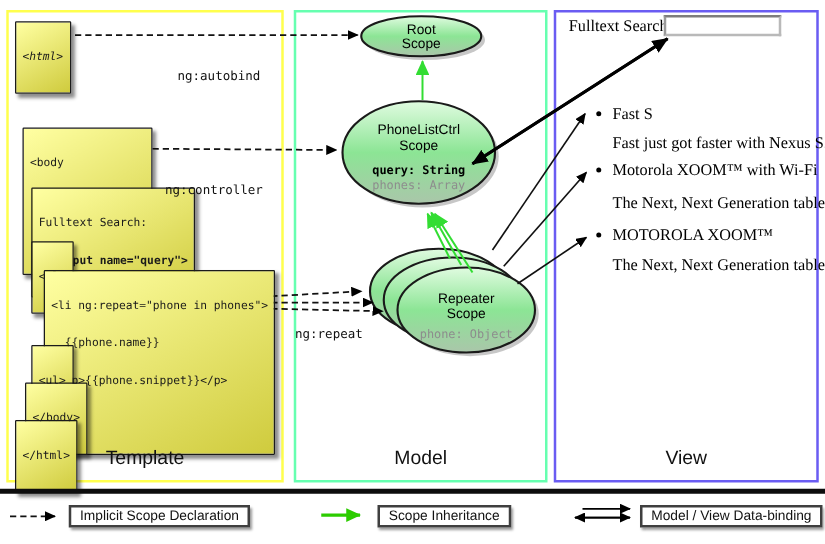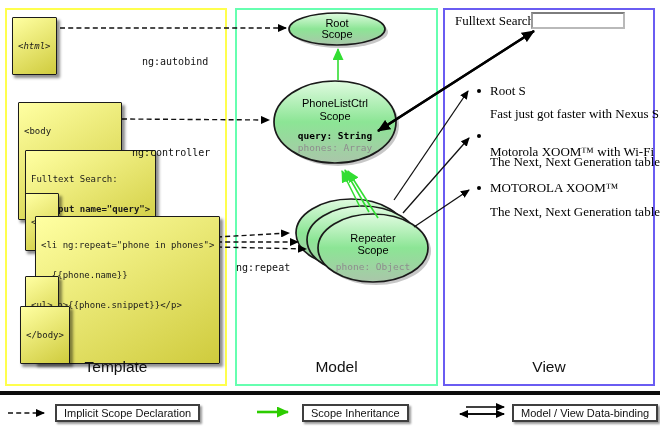--- a/index.html
+++ b/index.html
@@ -166,34 +166,37 @@
   </div>
 
   <div class="codebox" style="left:25px; top:276px;">
     <div>&lt;ul&gt;</div>
   </div>
 
   <div class="codebox" style="left:20px; top:306px;">
     <div>&lt;/body&gt;</div>
   </div>
 
+  <div class="codebox" style="left:12px; top:336px;">
+    <div>&lt;/html&gt;</div>
+  </div>
 
   <div class="ng-label" style="left:142px; top:15px;">ng:autobind</div>
   <div class="ng-label" style="left:132px; top:106px;">ng:controller</div>
   <div class="ng-label" style="left:236px; top:221px;">ng:repeat</div>
 
   <div class="serif" style="left:455px; top:13px;">Fulltext Search:</div>
   <input class="search-input" type="text" value="" style="">
 
   <span class="bullet-dot" style="left:477px; top:89px;"></span>
-  <div class="serif" style="left:490px; top:83px;">Root S</div>
+  <div class="serif" style="left:490px; top:83px;">Fast S</div>
   <div class="serif" style="left:490px; top:106px;">Fast just got faster with Nexus S.</div>
 
   <span class="bullet-dot" style="left:477px; top:134px;"></span>
-  <div class="serif" style="left:490px; top:144px;">Motorola XOOM™ with Wi-Fi</div>
+  <div class="serif" style="left:490px; top:128px;">Motorola XOOM™ with Wi-Fi</div>
   <div class="serif" style="left:490px; top:154px;">The Next, Next Generation tablet.</div>
 
   <span class="bullet-dot" style="left:477px; top:186px;"></span>
   <div class="serif" style="left:490px; top:180px;">MOTOROLA XOOM™</div>
   <div class="serif" style="left:490px; top:204px;">The Next, Next Generation tablet.</div>
 
   <div class="col-label t">Template</div>
   <div class="col-label v">View</div>
   <div class="col-label m">Model</div>
 

